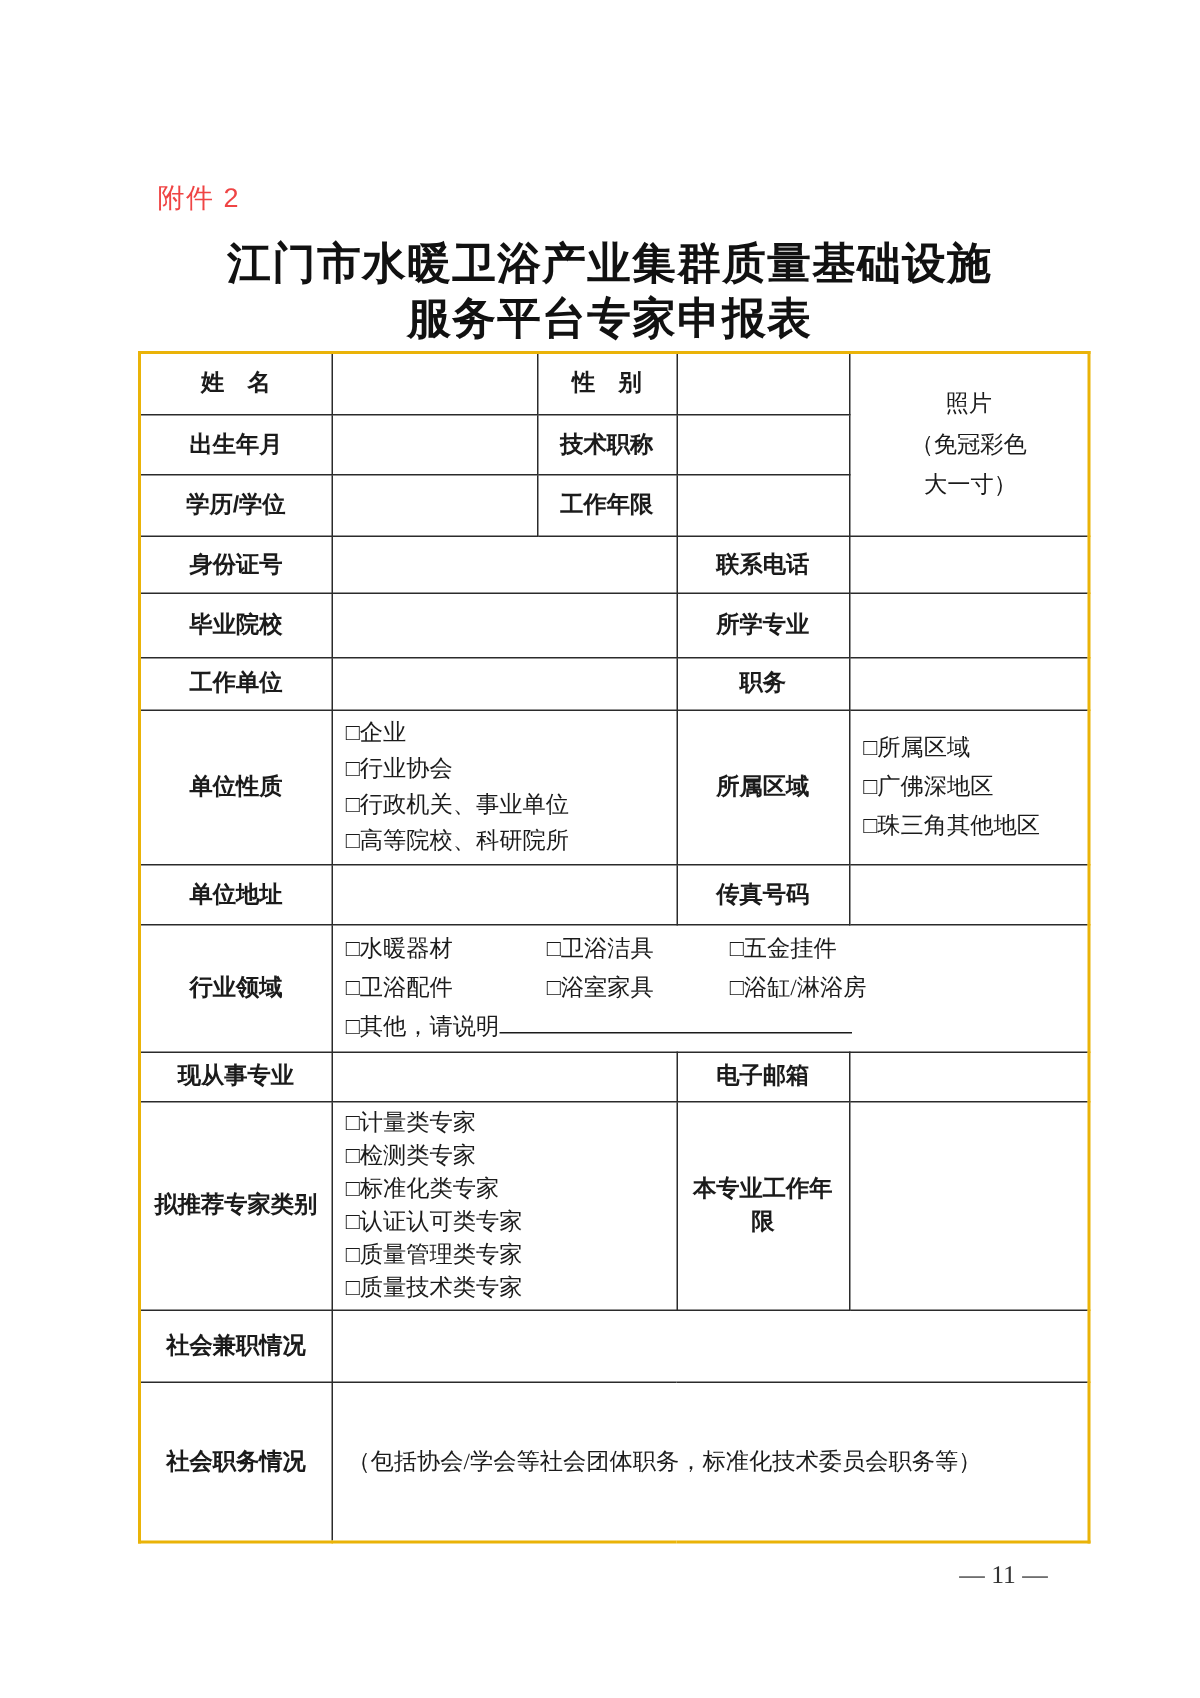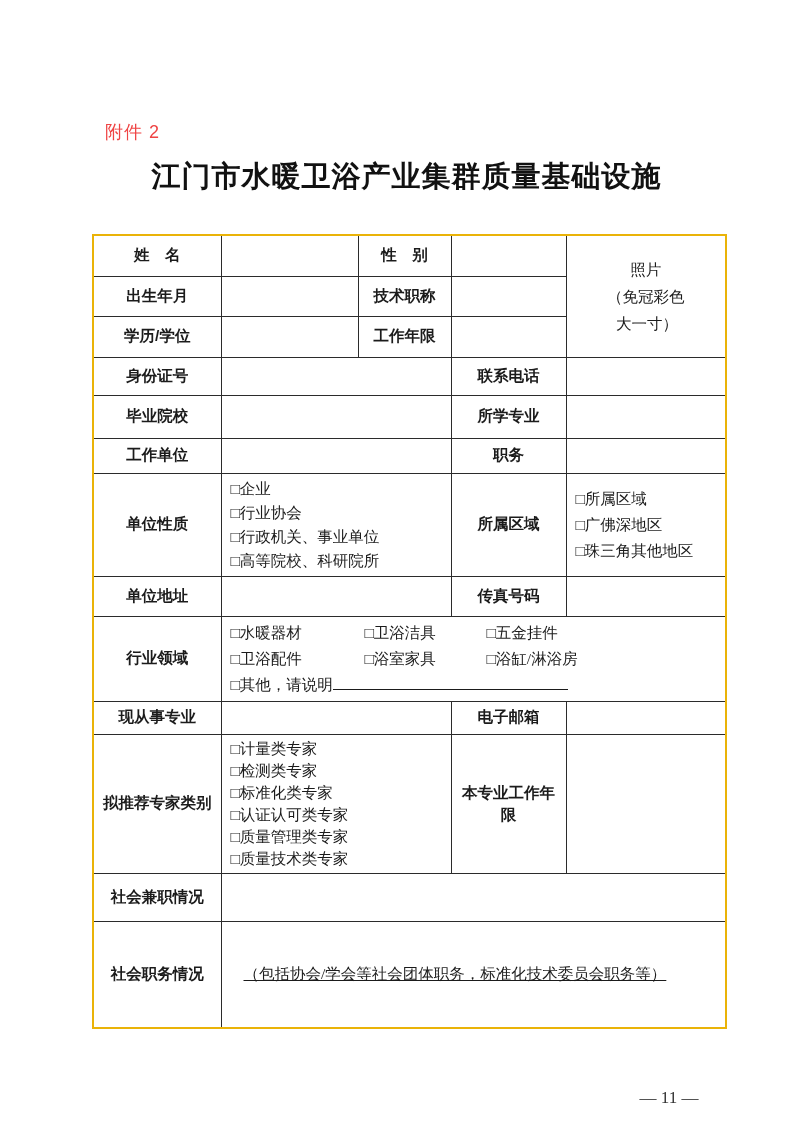--- a/index.html
+++ b/index.html
@@ -52,37 +52,38 @@
   .photo-box {
     display:inline-block; text-align:left;
     font-family:Liberation Serif, serif;
     font-size:15.5px; line-height:27px;
   }
   .photo-box .pl1 { text-align:center; }
   .photo-box .pl3 { padding-left:9px; }
   .wrap-limit { display:inline-block; width:98px; text-align:center; line-height:22px; }
   td.note-cell {
     font-family:"Liberation Serif","DejaVu Serif",serif;
-    text-align:left; padding-left:22px; font-size:15.5px;text-decoration:underline;
+    text-align:left; padding-left:10px; font-size:15.5px;
   }
   .pagenum {
     position:absolute; left:628px; top:1040px; width:82px; text-align:center;
     font-family:"Liberation Serif","DejaVu Serif",serif;
-    font-size:17px; color:#333;margin-top:48px;
+    font-size:17px; color:#333;
   }
 </style>
 </head>
 <body>
 
 <div class="page">
 
   <div class="attachment">附件 2</div>
 
   <div class="title-block">
     <div>江门市水暖卫浴产业集群质量基础设施</div>
+    <div>服务平台专家申报表</div>
   </div>
 
   <table class="form-table">
     <colgroup>
       <col style="width:128px">
         <col style="width:137px">
         <col style="width:93px">
         <col style="width:115px">
         <col style="width:160px">
     </colgroup>

